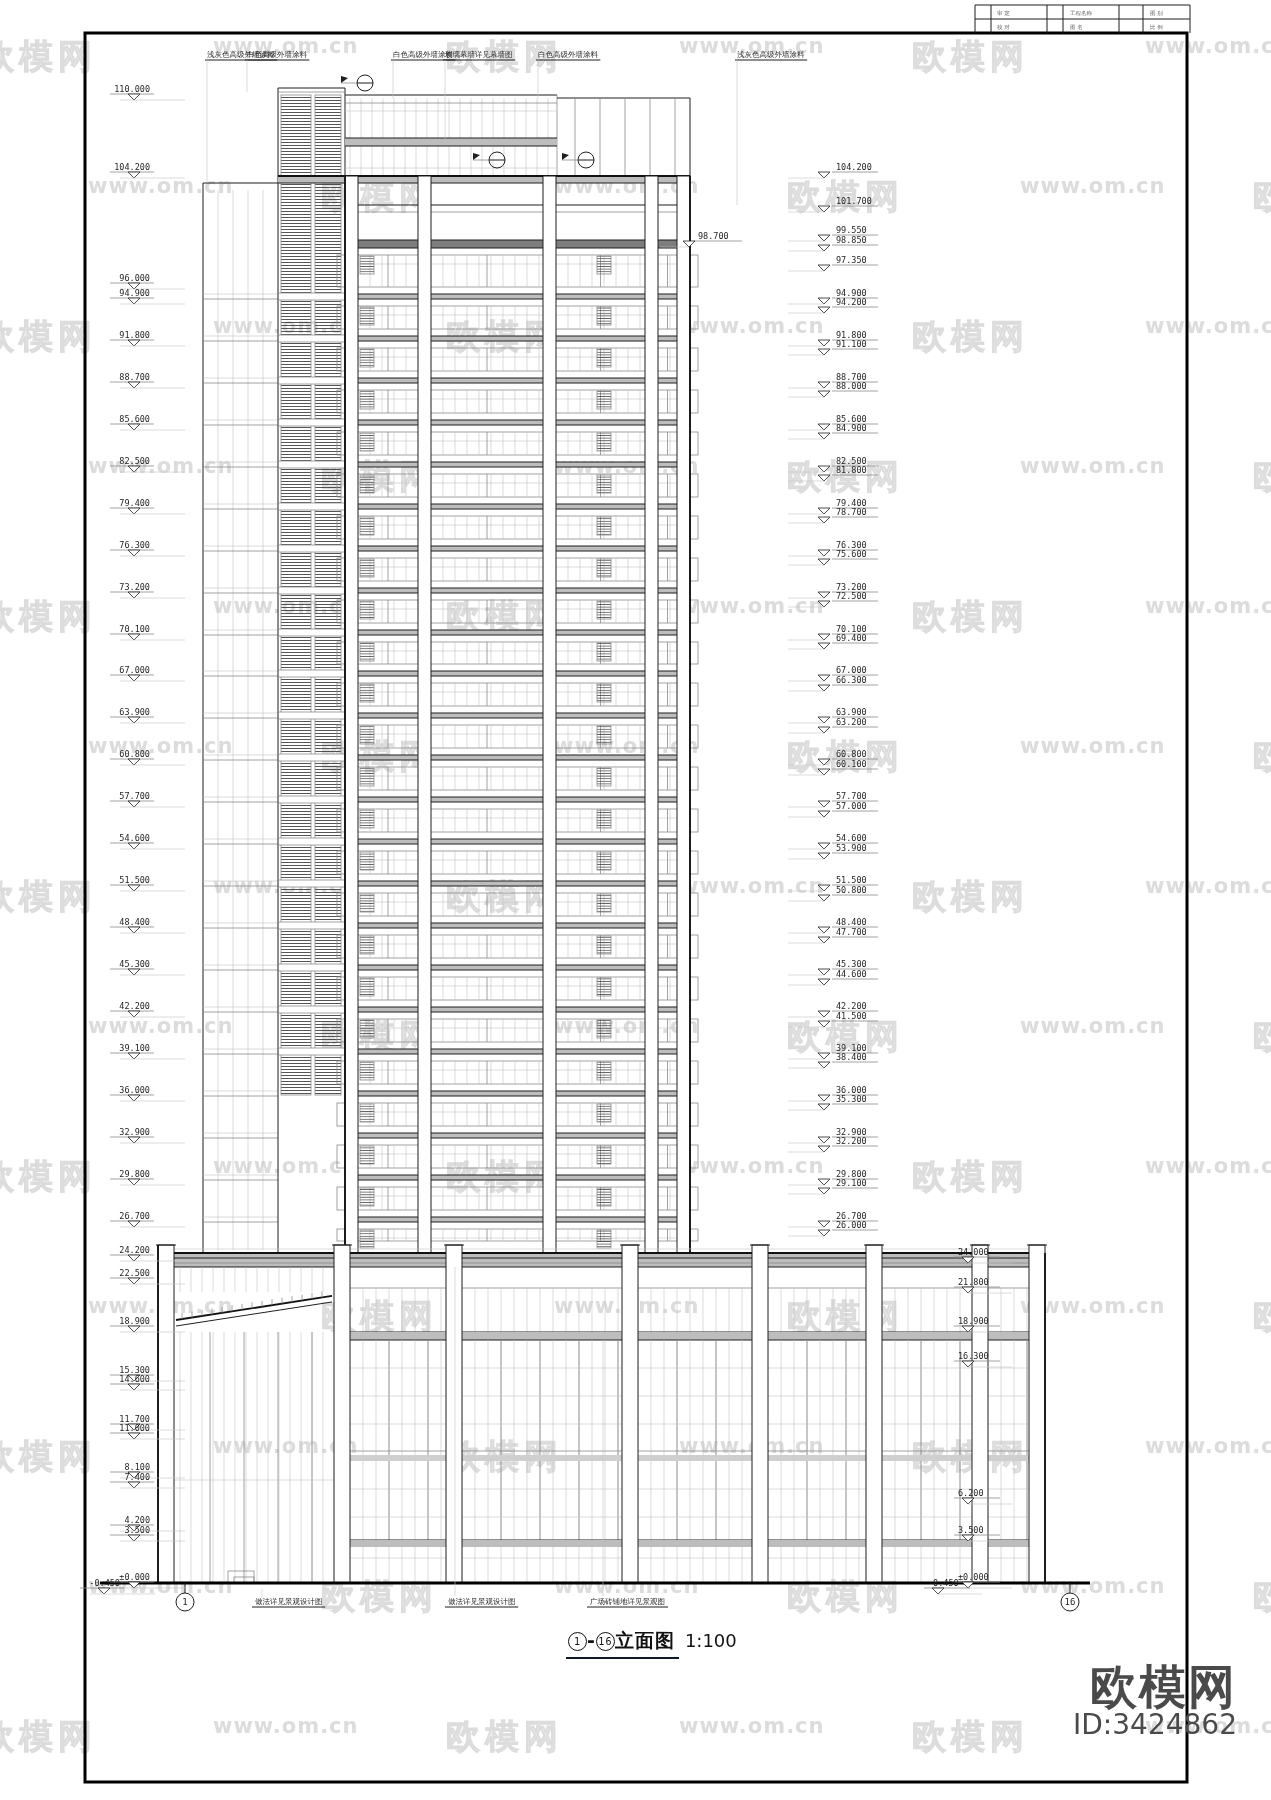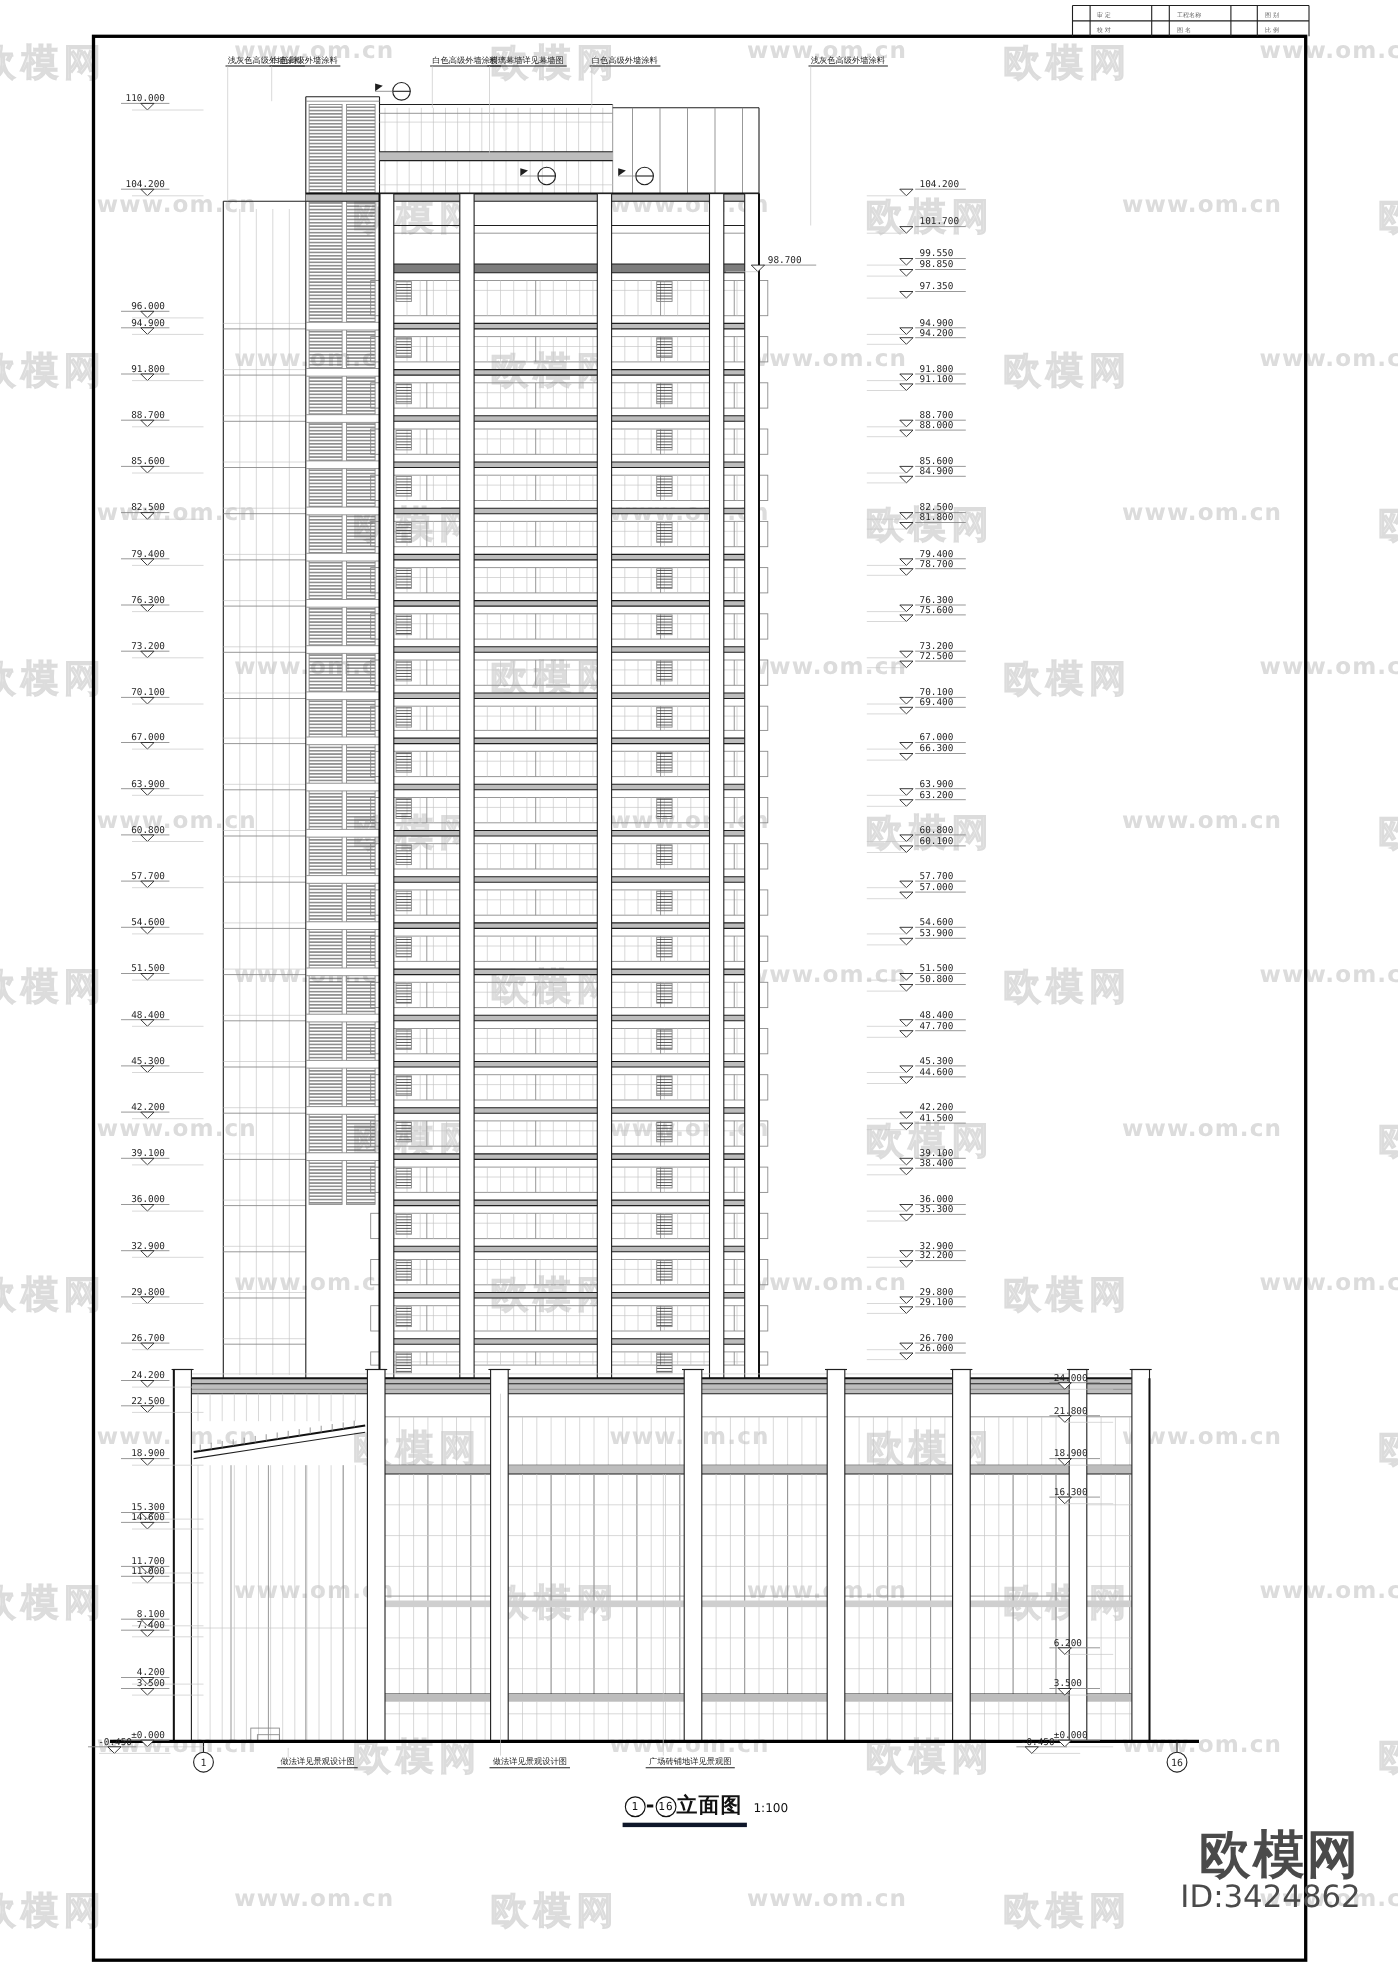--- a/index.html
+++ b/index.html
@@ -22,26 +22,26 @@
   .fg2{fill:#cfcfcf;stroke:none;}
   .fd{fill:#7d7d7d;stroke:none;}
   .tri{fill:#ffffff;stroke:#1f1f1f;stroke-width:0.8;}
   .flag{fill:#1f1f1f;stroke:none;}
   text.num{font-family:"DejaVu Sans Mono",monospace;font-size:8.5px;fill:#1f1f1f;}
   text.cn{font-family:"DejaVu Sans",sans-serif;font-size:7.5px;fill:#1f1f1f;}
   text.bub{font-family:"DejaVu Sans Mono",monospace;font-size:9px;fill:#1f1f1f;}
   text.tiny{font-family:"DejaVu Sans",sans-serif;font-size:5.5px;fill:#666;}
   
   #dwg-title{position:absolute;left:566px;top:1628px;z-index:3;white-space:nowrap;}
-  #dwg-title .tl{display:inline-block;border-bottom:4px solid #0f172a;padding:0 4px 3px 2px;
+  #dwg-title .tl{display:inline-block;border-bottom:2px solid #0f172a;padding:0 4px 3px 2px;
                  font-size:19px;color:#111;font-weight:bold;letter-spacing:1px;}
   .circ{display:inline-block;width:17px;height:17px;border:1.4px solid #111;border-radius:50%;
         font-size:10px;line-height:17px;text-align:center;vertical-align:2px;font-weight:normal;
         font-family:"DejaVu Sans Mono",monospace;}
-  #scale-lbl{font-size:11px;color:#111;margin-left:6px;font-family:"DejaVu Sans",sans-serif;}
+  #scale-lbl{font-size:18px;color:#111;margin-left:6px;font-family:"DejaVu Sans",sans-serif;}
   
   #brand{position:absolute;left:1032px;top:1662px;width:205px;text-align:right;z-index:4;}
   #brand .nm{font-size:47px;font-weight:bold;color:#4a4a4a;letter-spacing:2px;line-height:1.05;}
   #brand .id{font-size:28px;color:#4a4a4a;letter-spacing:0;line-height:1.0;}
 </style>
 </head>
 <body>
 
 <div id="wm-layer">
     <span class="wm-b" style="left: -20px; top: 34px;">欧模网</span>

